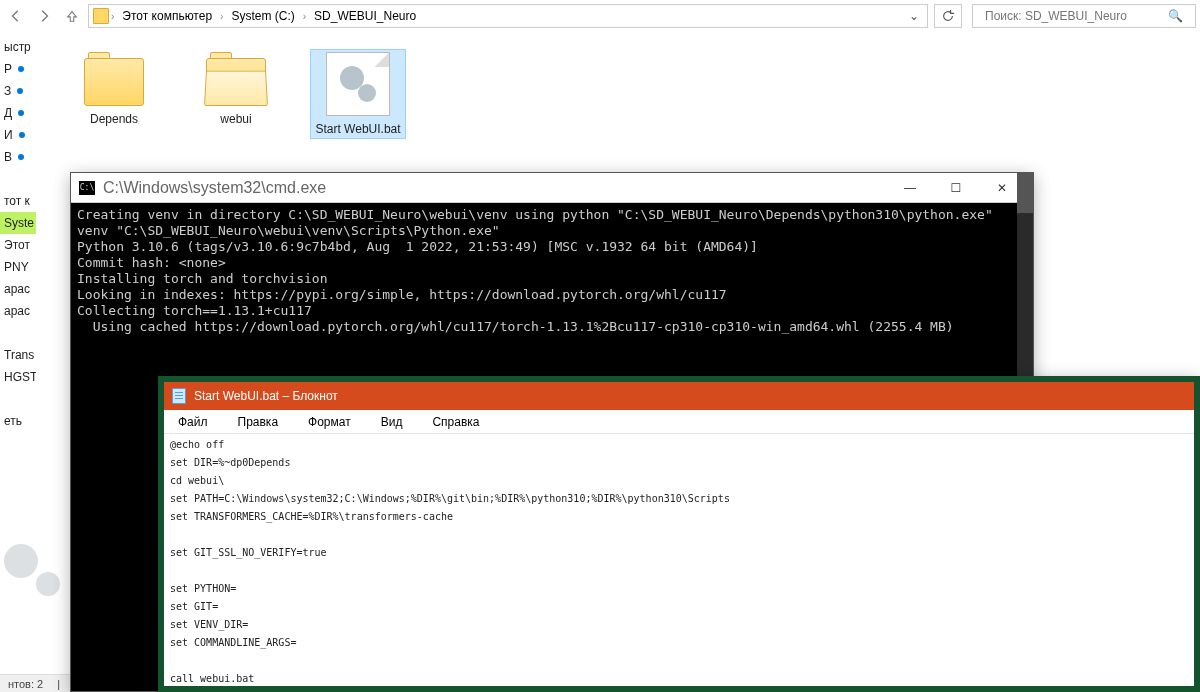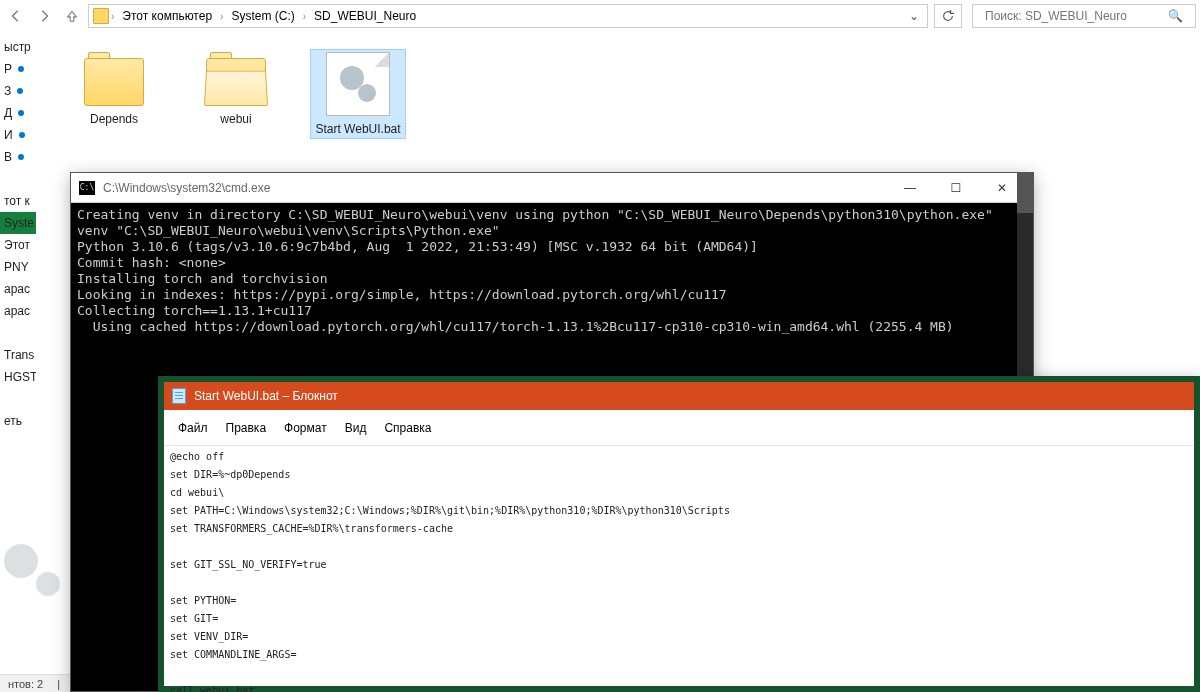--- a/index.html
+++ b/index.html
@@ -16,21 +16,21 @@
 .bc-spacer { flex: 1; }
 .bc-drop { width: 18px; text-align: center; color: #555; }
 .refresh-btn { width: 28px; height: 24px; border: 1px solid #ccc; display: flex; align-items: center; justify-content: center; color: #555; margin-left: 2px; }
 .search-box { flex: 1; height: 24px; border: 1px solid #ccc; display: flex; align-items: center; padding: 0 12px; margin-left: 6px; color: #777; }
 .search-box input { border: none; outline: none; flex: 1; font-size: 12px; color: #555; }
 .search-icon { color: #555; }
 
 
 .sidebar { position: absolute; top: 36px; left: 0; width: 36px; bottom: 18px; background: #fff; overflow: hidden; }
 .sb-item { height: 22px; display: flex; align-items: center; padding: 0 4px; white-space: nowrap; font-size: 12px; color: #222; cursor: default; gap: 4px; }
-.sb-item.sel { background: #15803d; }
+.sb-item.sel { background: #bef264; }
 .sb-pin { width: 10px; height: 10px; color: #0078d7; }
 
 
 .file-area { position: absolute; top: 36px; left: 55px; right: 0; bottom: 18px; background: #fff; display: flex; gap: 28px; padding: 14px 12px; align-items: flex-start; }
 .file-item { width: 94px; display: flex; flex-direction: column; align-items: center; gap: 6px; cursor: default; padding: 2px; }
 .file-item.sel { background: #cce8ff; outline: 1px solid #99d1ff; }
 .folder-icon { width: 64px; height: 54px; position: relative; }
 .folder-back { position: absolute; inset: 6px 2px 0 2px; background: linear-gradient(#ffe9a8, #ffd766); border: 1px solid #d9a93b; border-radius: 3px; }
 .folder-tab { position: absolute; top: 0; left: 6px; width: 22px; height: 10px; background: #ffe9a8; border: 1px solid #d9a93b; border-radius: 2px 2px 0 0; }
 .folder-icon.open .folder-front { position: absolute; bottom: 0; left: 0; right: 0; height: 38px; background: linear-gradient(#fff6d9, #ffe9a8); border: 1px solid #d9a93b; border-radius: 2px; transform: perspective(80px) rotateX(8deg); transform-origin: bottom; }
@@ -42,33 +42,33 @@
 .gear.g2 { width: 18px; height: 18px; bottom: 2px; right: 2px; }
 .file-label { font-size: 12px; text-align: center; color: #222; }
 
 
 .status-bar { position: absolute; bottom: 0; left: 0; right: 0; height: 18px; background: #f0f0f0; border-top: 1px solid #ddd; display: flex; align-items: center; padding: 0 8px; gap: 14px; font-size: 11px; color: #444; }
 
 
 .cmd-window { position: absolute; top: 172px; left: 70px; width: 964px; height: 520px; background: #000; border: 1px solid #555; box-shadow: 0 4px 16px rgba(0,0,0,0.3); }
 .cmd-title { height: 30px; background: #fff; display: flex; align-items: center; padding: 0 8px; border-bottom: 1px solid #ccc; }
 .cmd-title-icon { width: 16px; height: 14px; background: #000; margin-right: 8px; display: flex; align-items: center; justify-content: center; color: #ccc; font-size: 8px; font-family: monospace; }
-.cmd-title-text { flex: 1; color: #666; font-size: 12px; }
+.cmd-title-text { flex: 1; color: #666; font-size: 16px; }
 .win-btns { display: flex; }
 .win-btn { width: 46px; height: 30px; display: flex; align-items: center; justify-content: center; color: #333; cursor: default; }
 .cmd-body { padding: 4px 6px; font-family: Consolas, monospace; font-size: 13px; color: #ccc; line-height: 16px; white-space: pre; overflow: hidden; height: calc(100% - 30px); position: relative; }
 .cmd-scroll { position: absolute; top: 0; right: 0; width: 16px; height: 100%; background: #2a2a2a; }
 .cmd-thumb { position: absolute; top: 0; right: 0; width: 16px; height: 40px; background: #555; }
 
 
 .np-window { position: absolute; top: 376px; left: 158px; right: 0; bottom: 0; background: #fff; box-shadow: 0 4px 16px rgba(0,0,0,0.3); border: 6px solid #14532d; }
 .np-title { height: 28px; background: #d64b1e; display: flex; align-items: center; padding: 0 8px; color: #fff; font-size: 12px; }
 .np-title-icon { width: 14px; height: 16px; background: #cfe8ff; border: 1px solid #5aa0d8; margin-right: 8px; position: relative; }
 .np-title-icon::after { content: ""; position: absolute; top: 3px; left: 2px; right: 2px; height: 1px; background: #5aa0d8; box-shadow: 0 3px 0 #5aa0d8, 0 6px 0 #5aa0d8; }
-.np-menu { height: 36px; background: #fff; border-bottom: 1px solid #e5e5e5; display: flex; align-items: center; padding: 0 6px; gap: 2px; font-size: 12px; }
+.np-menu { height: 24px; background: #fff; border-bottom: 1px solid #e5e5e5; display: flex; align-items: center; padding: 0 6px; gap: 14px; font-size: 12px; }
 .np-menu-item { padding: 1px 8px; cursor: default; }
 .np-body { padding: 2px 6px; font-family: Consolas, monospace; font-size: 10px; color: #222; line-height: 18px; white-space: pre; }
 
 
 .big-gears { position: absolute; left: 0; top: 538px; width: 60px; height: 60px; opacity: .4; }
 .big-gears .gear { background: #aab3bb; }
 .big-gears .g1 { width: 34px; height: 34px; top: 6px; left: 4px; }
 .big-gears .g2 { width: 24px; height: 24px; bottom: 2px; right: 0; }
 </style>
 </head>

